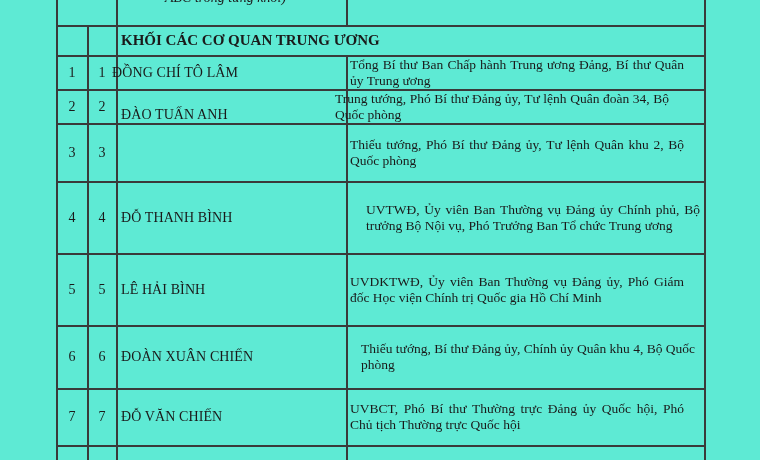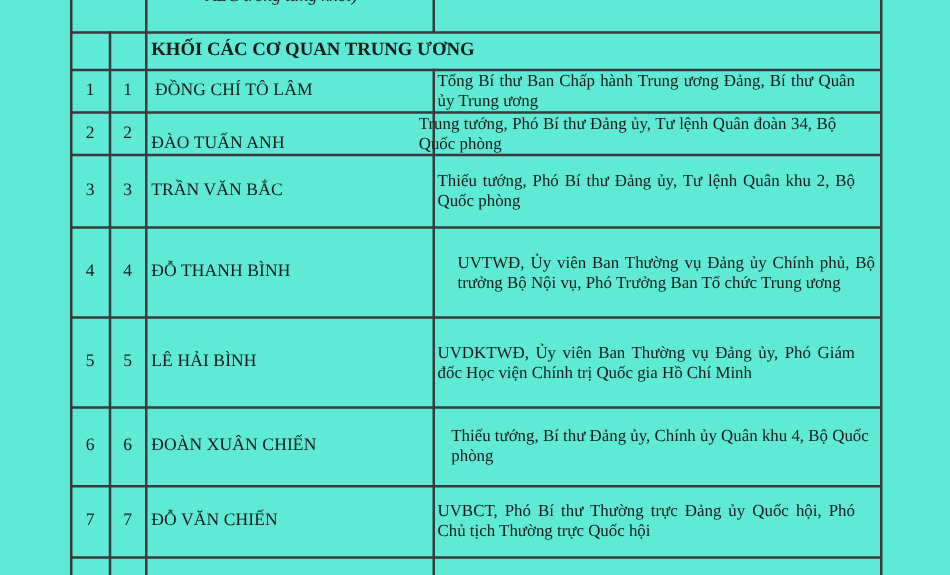--- a/index.html
+++ b/index.html
@@ -37,35 +37,34 @@
   <div class="line-v" style="left:87px;top:25px;height:435px;"></div>
   <div class="line-v" style="left:116px;top:0;height:460px;"></div>
   <div class="line-v" style="left:346px;top:55px;height:405px;"></div>
   <div class="line-v" style="left:346px;top:0;height:26px;"></div>
   <div class="line-v" style="left:704px;top:0;height:460px;"></div>
 
   <div class="cell section" style="left:117px;top:26px;width:560px;height:29px;">KHỐI CÁC CƠ QUAN TRUNG ƯƠNG</div>
 
   <div class="cell num" style="left:57px;top:56px;width:30px;height:33px;">1</div>
   <div class="cell num" style="left:88px;top:56px;width:28px;height:33px;">1</div>
-  <div class="cell name" style="left:120px;top:56px;width:229px;height:33px;">ĐỒNG CHÍ TÔ LÂM</div>
+  <div class="cell name" style="left:108px;top:56px;width:229px;height:33px;">ĐỒNG CHÍ TÔ LÂM</div>
   <div class="cell desc" style="left:347px;top:56px;width:357px;height:33px;">
       <span>Tổng Bí thư Ban Chấp hành Trung ương Đảng, Bí thư Quân ủy Trung ương</span>
     </div>
 
   <div class="cell num" style="left:57px;top:90px;width:30px;height:33px;">2</div>
   <div class="cell num" style="left:88px;top:90px;width:28px;height:33px;">2</div>
   <div class="cell name" style="left:117px;top:90px;width:229px;height:49px;">ĐÀO TUẤN ANH</div>
   <div class="cell desc" style="left:332px;top:90px;width:357px;height:33px;">
       <span>Trung tướng, Phó Bí thư Đảng ủy, Tư lệnh Quân đoàn 34, Bộ Quốc phòng</span>
     </div>
 
   <div class="cell num" style="left:57px;top:124px;width:30px;height:57px;">3</div>
   <div class="cell num" style="left:88px;top:124px;width:28px;height:57px;">3</div>
-  <div class="cell name" style="left:117px;top:124px;width:229px;height:57px;">TRẦN VĂN BẮC</div>
   <div class="cell desc" style="left:347px;top:124px;width:357px;height:57px;justify-content:center;">
       <span>Thiếu tướng, Phó Bí thư Đảng ủy, Tư lệnh Quân khu 2, Bộ Quốc phòng</span>
     </div>
 
   <div class="cell num" style="left:57px;top:182px;width:30px;height:71px;">4</div>
   <div class="cell num" style="left:88px;top:182px;width:28px;height:71px;">4</div>
   <div class="cell name" style="left:117px;top:182px;width:229px;height:71px;text-align:right;">ĐỖ THANH BÌNH</div>
   <div class="cell desc" style="left:347px;top:182px;width:357px;height:71px;margin-left:16px;">
       <span>UVTWĐ, Ủy viên Ban Thường vụ Đảng ủy Chính phủ, Bộ trưởng Bộ Nội vụ, Phó Trưởng Ban Tổ chức Trung ương</span>
     </div>

